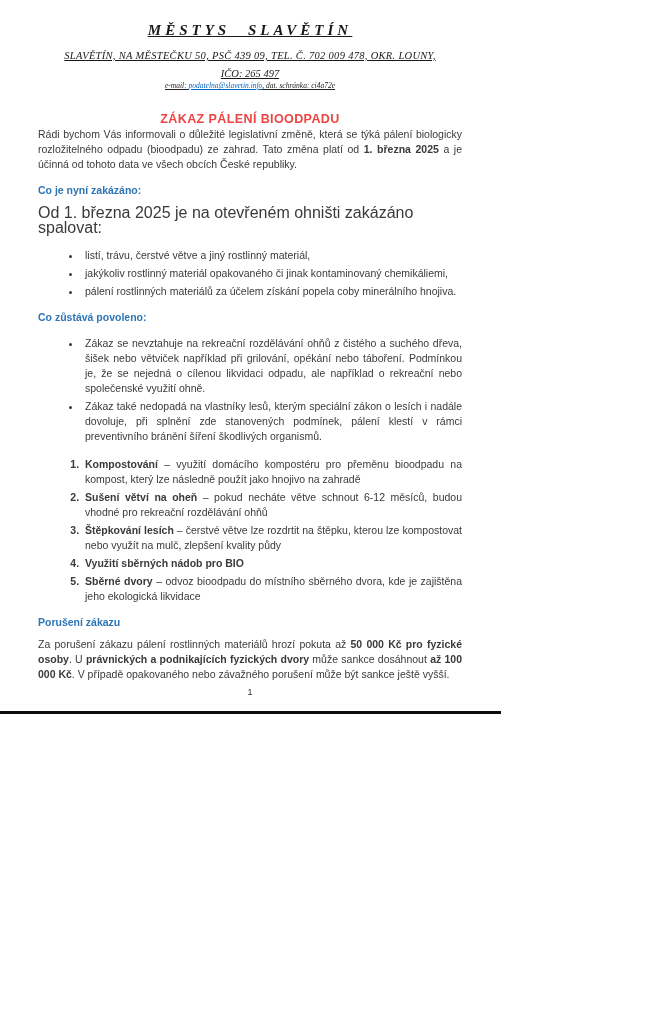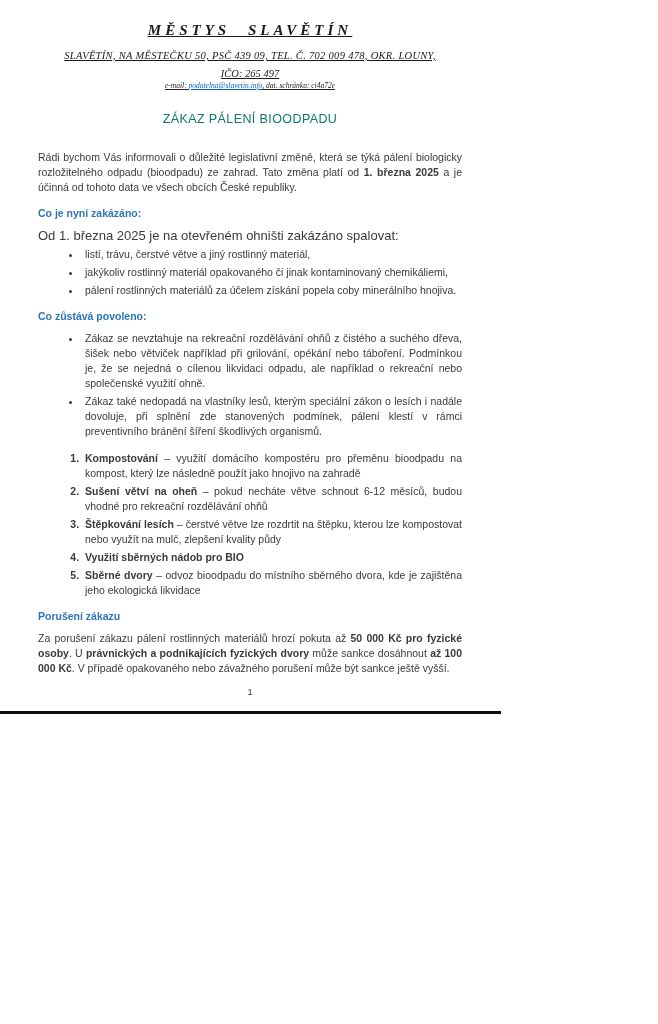--- a/index.html
+++ b/index.html
@@ -32,38 +32,38 @@
   .ico-line { font-size: 10.5px; font-style: italic; margin: 0 0 2px 0; }
   .contact-line {
     font-size: 7.5px; font-style: italic;
     margin: 0 0 0 0;
     text-decoration: underline;
     color: #222;
   }
   .contact-line a { color: #0563C1; text-decoration: underline; cursor: pointer; }
   
   .doc-title {
-    color: #0f766e;
-    font-size: 12.5px; font-weight: 400;
+    color: #ef4444;
+    font-size: 12.5px; font-weight: 700;
     text-align: center; letter-spacing: 0.4px;
-    margin: 22px 0 24px 0;
+    margin: 22px 0 1px 0;
   }
   
   .para {
     font-size: 10.5px; line-height: 15px;
     text-align: justify;
     margin: 0 0 12px 0;
   }
   .section-heading {
     color: #2E75B6; font-size: 10.5px; font-weight: 700;
     margin: 8px 0 9px 0;
   }
-  .lead { font-size: 13px; line-height: 15px; margin: 0 0 4px 0; }
+  .lead { font-size: 16px; line-height: 15px; margin: 0 0 4px 0; }
   ul.doc-list, ol.doc-list {
-    margin: 0 0 12px 0;
+    margin: 13px 0 12px 0;
     padding: 0 0 0 44px;
   }
   ul.doc-list li, ol.doc-list li {
     font-size: 10.5px; line-height: 15px;
     text-align: justify;
     padding-left: 3px;
     margin-bottom: 3px;
   }
   ol.doc-list li::marker { font-weight: 700; }
   .page-number {

